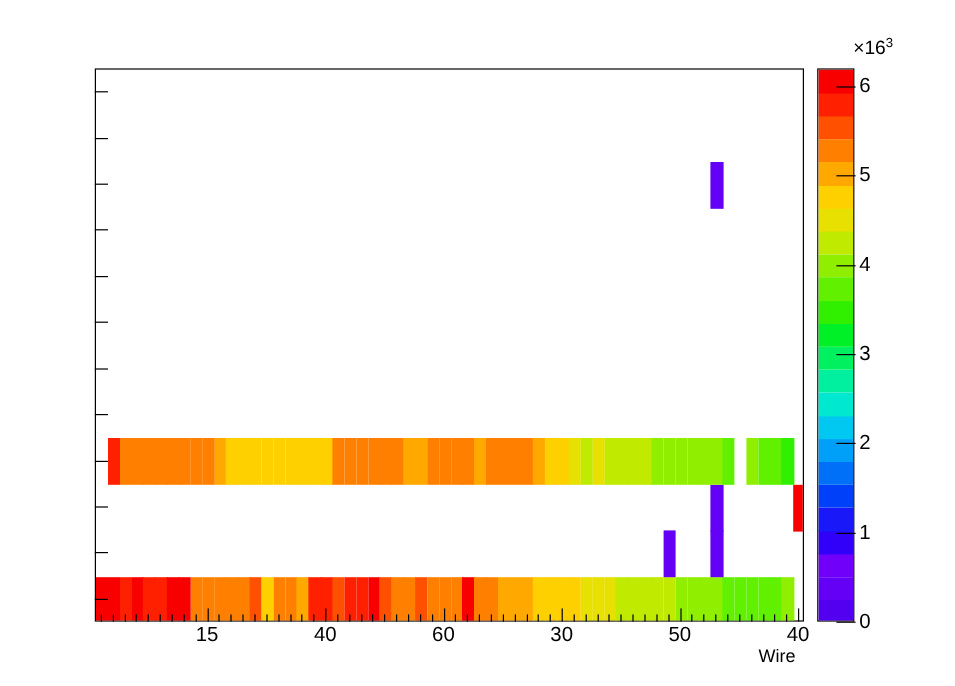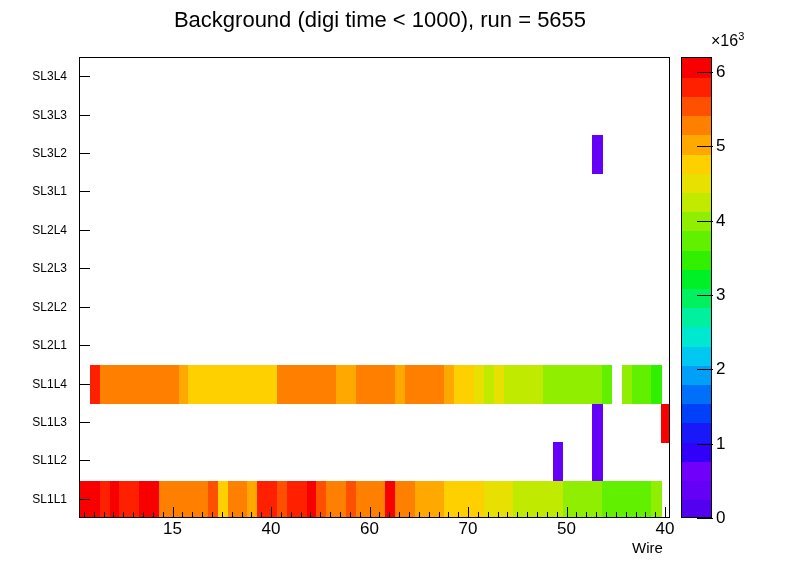--- a/index.html
+++ b/index.html
@@ -151,36 +151,21 @@
   #cb-exponent sup {
     font-size: 11px;
     vertical-align: super;
   }
 </style>
 </head>
 <body>
 
 <div id="canvas">
 
-  <div id="plot-title">Background (digi time &lt; 1000), run = 5655</div>
-
-  <div id="y-axis-labels">
-      <div class="y-tick-label" style="top: 19.2083px;">SL3L4</div>
-      <div class="y-tick-label" style="top: 57.625px;">SL3L3</div>
-      <div class="y-tick-label" style="top: 96.0417px;">SL3L2</div>
-      <div class="y-tick-label" style="top: 134.458px;">SL3L1</div>
-      <div class="y-tick-label" style="top: 172.875px;">SL2L4</div>
-      <div class="y-tick-label" style="top: 211.292px;">SL2L3</div>
-      <div class="y-tick-label" style="top: 249.708px;">SL2L2</div>
-      <div class="y-tick-label" style="top: 288.125px;">SL2L1</div>
-      <div class="y-tick-label" style="top: 326.542px;">SL1L4</div>
-      <div class="y-tick-label" style="top: 364.958px;">SL1L3</div>
-      <div class="y-tick-label" style="top: 403.375px;">SL1L2</div>
-      <div class="y-tick-label" style="top: 441.792px;">SL1L1</div>
-    </div>
+
 
   <div id="plot-frame">
     <div id="heatmap-layer">
         <div class="hm-cell" style="left: 0px; top: 422.583px; width: 10.45px; height: 38.9167px; background: rgb(248, 0, 0);"></div>
         <div class="hm-cell" style="left: 9.85px; top: 422.583px; width: 10.45px; height: 38.9167px; background: rgb(248, 0, 0);"></div>
         <div class="hm-cell" style="left: 19.7px; top: 422.583px; width: 10.45px; height: 38.9167px; background: rgb(255, 32, 0);"></div>
         <div class="hm-cell" style="left: 29.55px; top: 422.583px; width: 10.45px; height: 38.9167px; background: rgb(248, 0, 0);"></div>
         <div class="hm-cell" style="left: 39.4px; top: 422.583px; width: 10.45px; height: 38.9167px; background: rgb(255, 32, 0);"></div>
         <div class="hm-cell" style="left: 49.25px; top: 422.583px; width: 10.45px; height: 38.9167px; background: rgb(255, 32, 0);"></div>
         <div class="hm-cell" style="left: 59.1px; top: 422.583px; width: 10.45px; height: 38.9167px; background: rgb(248, 0, 0);"></div>
@@ -358,21 +343,21 @@
       <div class="x-tick-minor" style="left: 605.975px;"></div>
       <div class="x-tick-minor" style="left: 615.825px;"></div>
       <div class="x-tick-minor" style="left: 625.675px;"></div>
       <div class="x-tick-minor" style="left: 635.525px;"></div>
       <div class="x-tick-minor" style="left: 645.375px;"></div>
       <div class="x-tick-minor" style="left: 655.225px;"></div>
       <div class="x-tick-major" style="left: 665.075px;"></div>
       <div class="x-tick-label" style="left: 172.575px;">15</div>
       <div class="x-tick-label" style="left: 271.075px;">40</div>
       <div class="x-tick-label" style="left: 369.575px;">60</div>
-      <div class="x-tick-label" style="left: 468.075px;">70</div>
+      <div class="x-tick-label" style="left: 468.075px;">30</div>
       <div class="x-tick-label" style="left: 566.575px;">50</div>
       <div class="x-tick-label" style="left: 665.075px;">40</div>
     </div>
 
   <div id="x-axis-title">Wire</div>
 
   <div id="colorbar">
       <div class="cb-band" style="top: 441.792px; height: 19.7083px; background: rgb(84, 0, 240);"></div>
       <div class="cb-band" style="top: 422.583px; height: 19.7083px; background: rgb(100, 0, 245);"></div>
       <div class="cb-band" style="top: 403.375px; height: 19.7083px; background: rgb(112, 0, 250);"></div>

